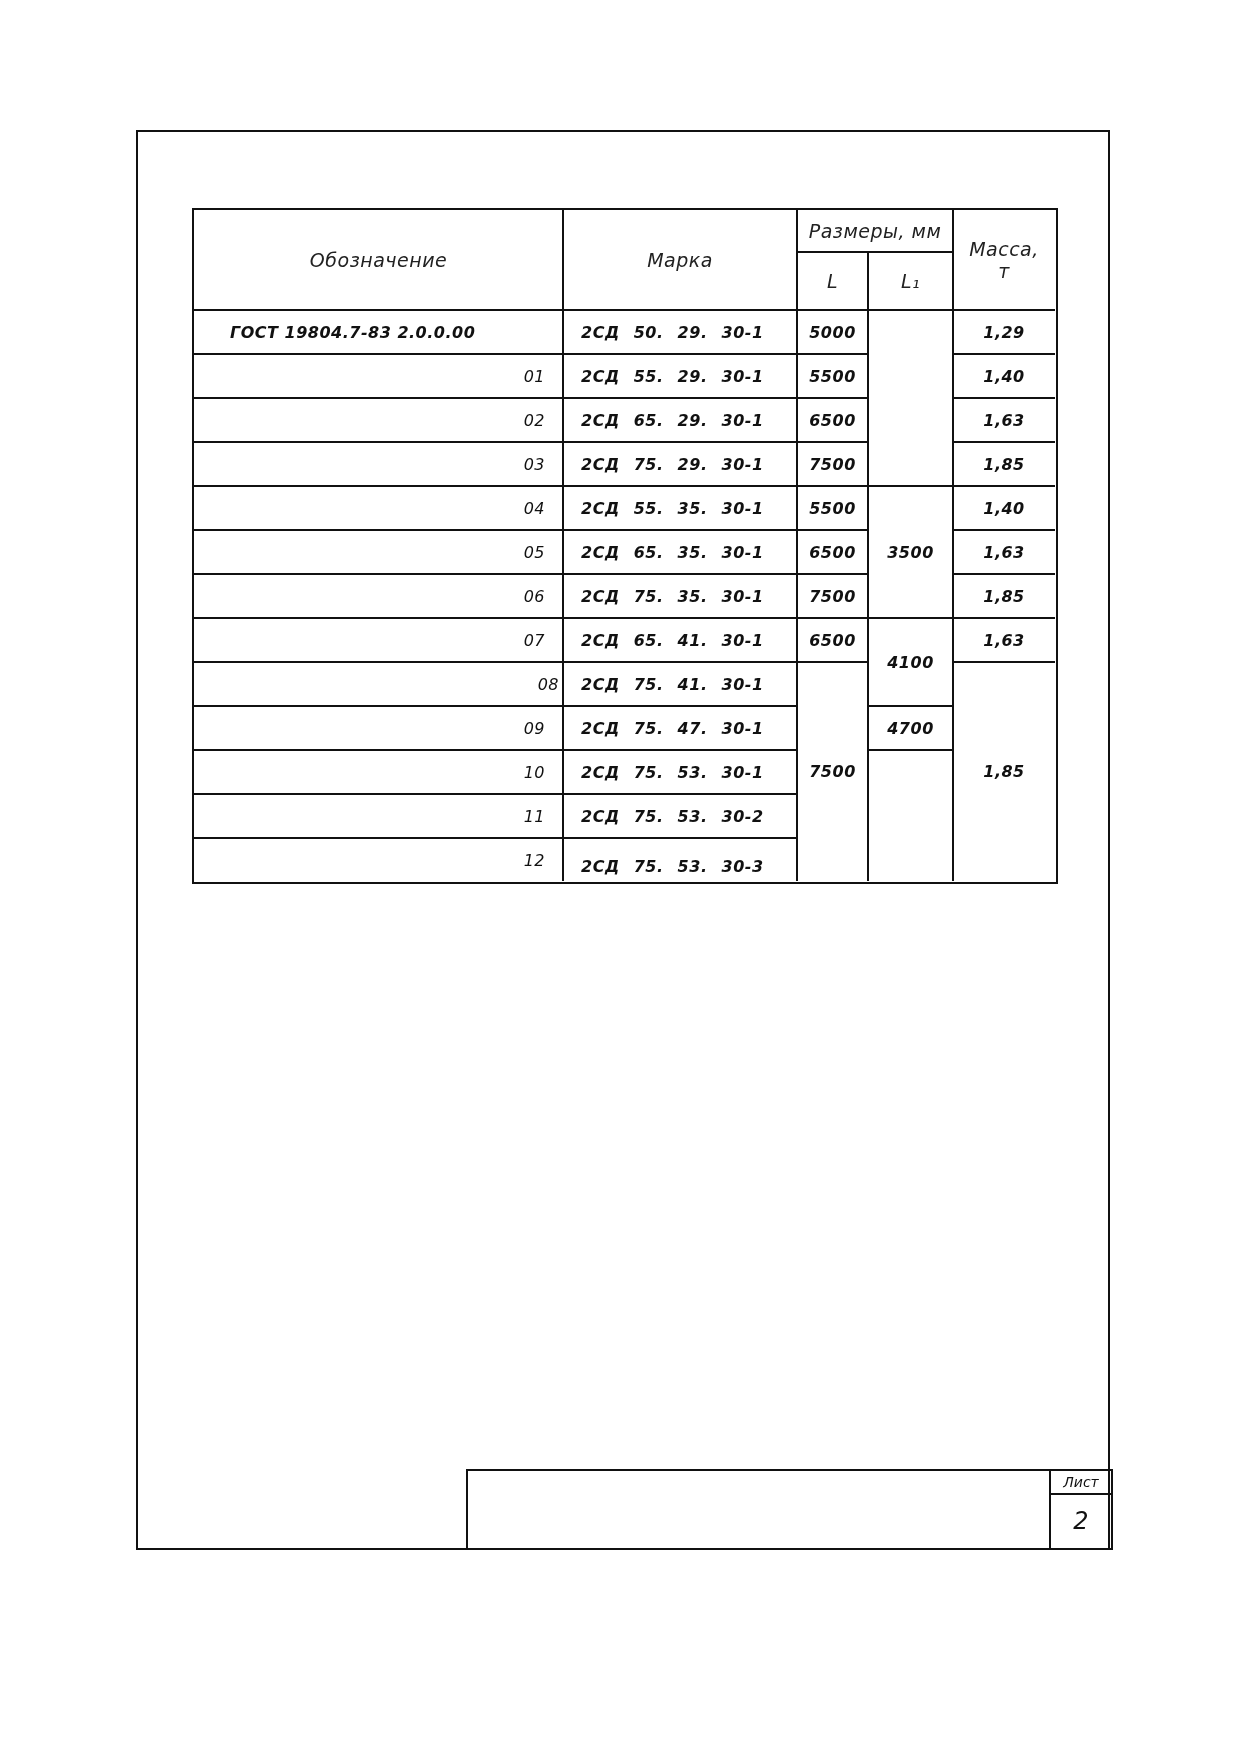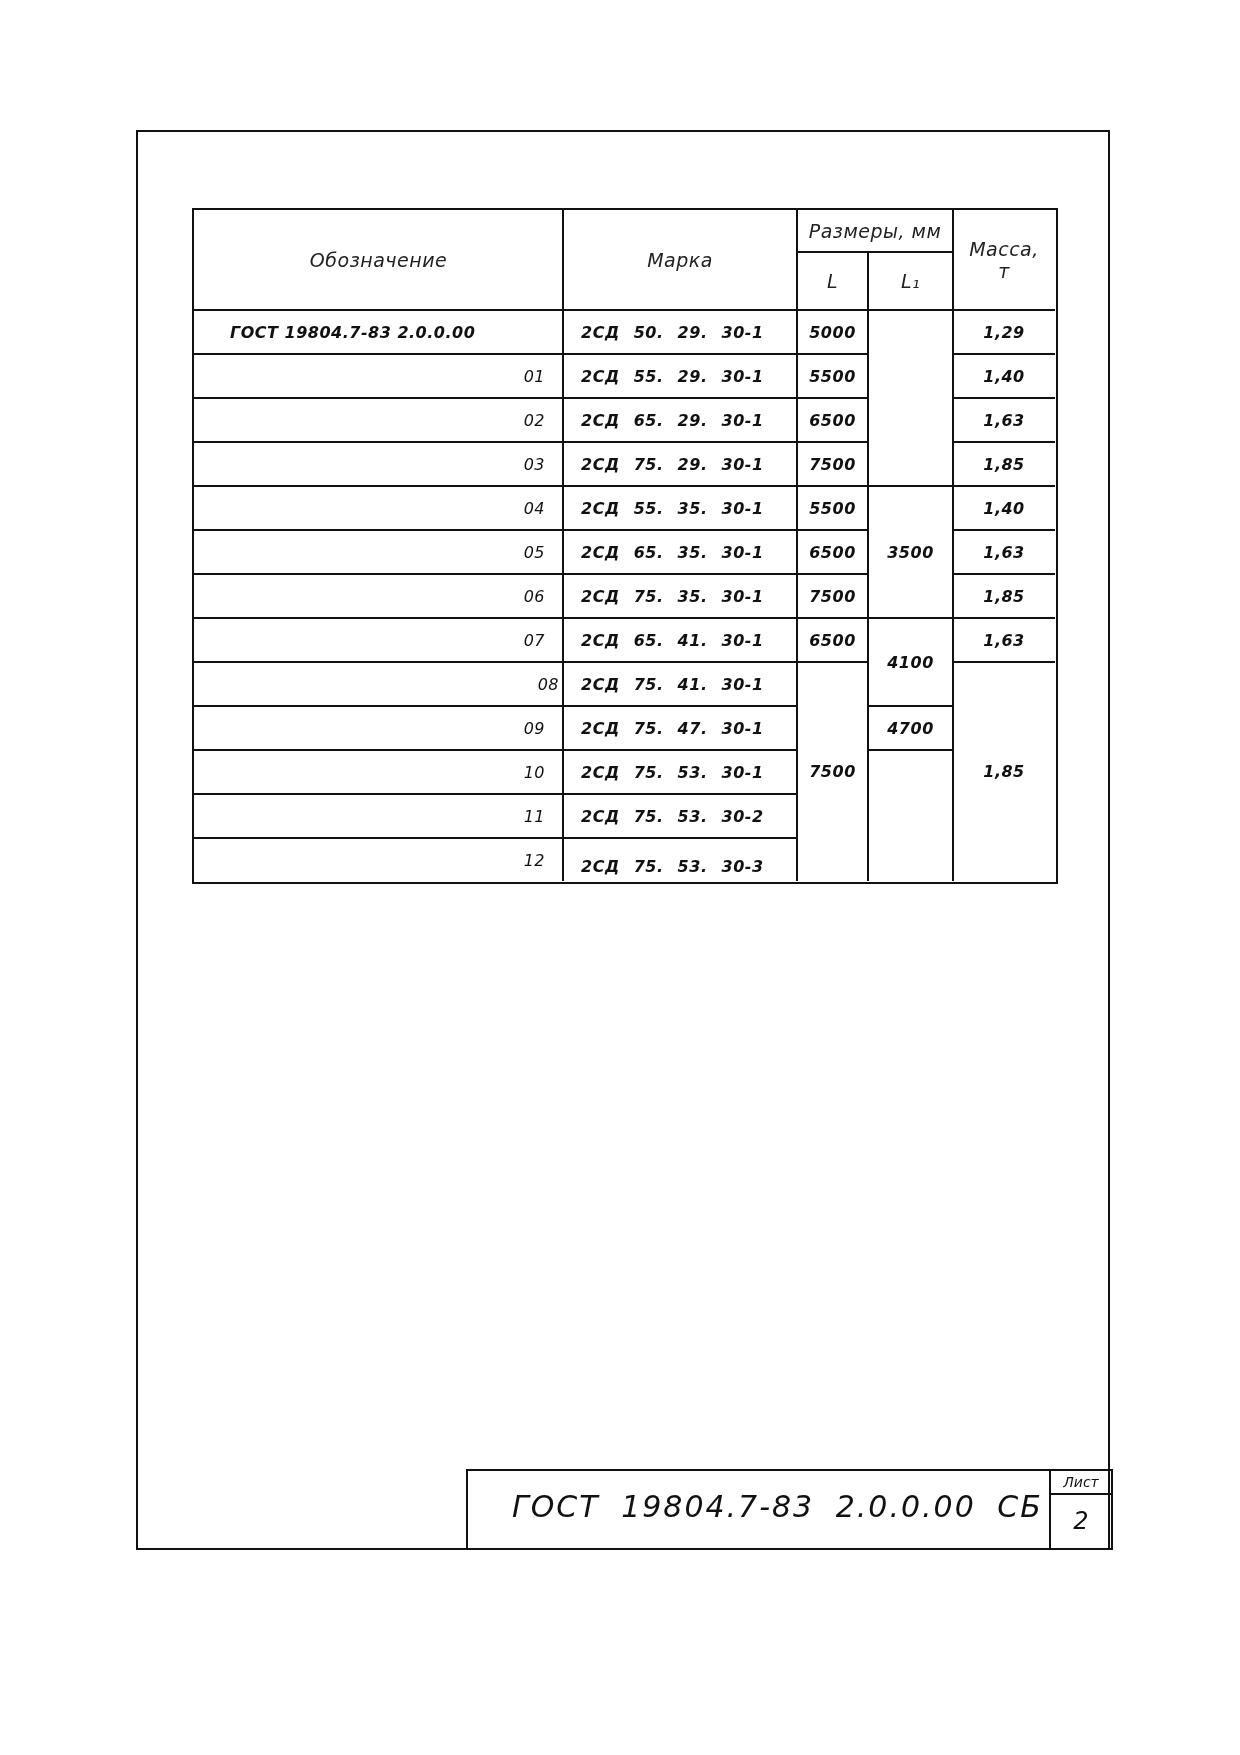--- a/index.html
+++ b/index.html
@@ -130,18 +130,17 @@
   <div class="c num" style="left:674px;top:496px;width:85px;height:44px;">4700</div>
   <div class="c num" style="left:759px;top:452px;width:102px;height:219px;">1,85</div>
 
   <div class="hline" style="left:673px;top:275px;width:86px;"></div>
   <div class="hline" style="left:673px;top:407px;width:86px;"></div>
   <div class="hline" style="left:673px;top:495px;width:86px;"></div>
   <div class="hline" style="left:673px;top:539px;width:86px;"></div>
 </div>
 
 <div class="title-block">
-  <div class="tb-title">ГОСТ 19804.7-83 2.0.0.00 СБ</div>
   <div class="sheet-box">
     <div class="sheet-label">Лист</div>
     <div class="sheet-num">2</div>
   </div>
 </div>
 
 </body></html>

